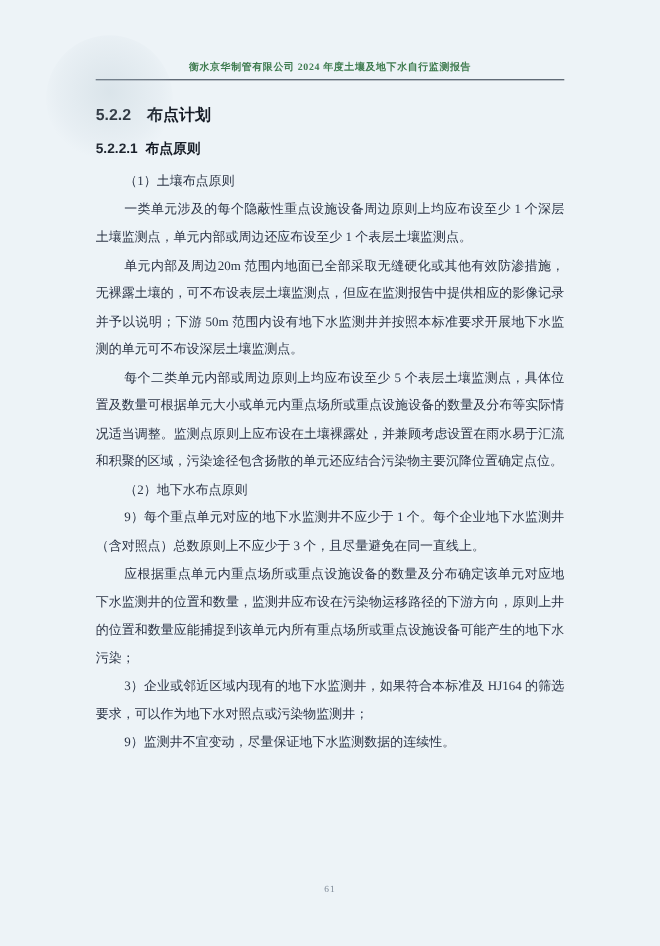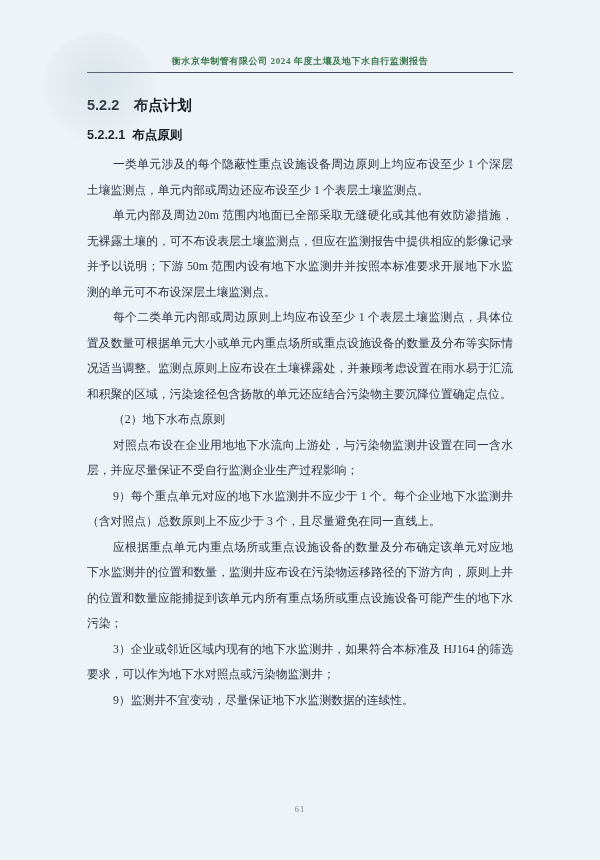--- a/index.html
+++ b/index.html
@@ -92,25 +92,25 @@
 <div class="page">
   <div class="scan-smudge"></div>
 
   <header class="page-header">
     <div class="header-title">衡水京华制管有限公司 2024 年度土壤及地下水自行监测报告</div>
   </header>
 
   <main class="content" id="content">
       <div class="h2">5.2.2　布点计划</div>
       <div class="h3">5.2.2.1  布点原则</div>
+      <div class="p">（1）土壤布点原则</div>
       <div class="p">一类单元涉及的每个隐蔽性重点设施设备周边原则上均应布设至少 1 个深层土壤监测点，单元内部或周边还应布设至少 1 个表层土壤监测点。</div>
       <div class="p">单元内部及周边20m 范围内地面已全部采取无缝硬化或其他有效防渗措施，无裸露土壤的，可不布设表层土壤监测点，但应在监测报告中提供相应的影像记录并予以说明；下游 50m 范围内设有地下水监测井并按照本标准要求开展地下水监测的单元可不布设深层土壤监测点。</div>
-      <div class="p">每个二类单元内部或周边原则上均应布设至少 1 个表层土壤监测点，具体位置及数量可根据单元大小或单元内重点场所或重点设施设备的数量及分布等实际情况适当调整。监测点原则上应布设在土壤裸露处，并兼顾考虑设置在雨水易于汇流和积聚的区域，污染途径包含扬散的单元还应结合污染物主要沉降位置确定点位。</div>
+      <div class="p">每个二类单元内部或周边原则上均应布设至少 5 个表层土壤监测点，具体位置及数量可根据单元大小或单元内重点场所或重点设施设备的数量及分布等实际情况适当调整。监测点原则上应布设在土壤裸露处，并兼顾考虑设置在雨水易于汇流和积聚的区域，污染途径包含扬散的单元还应结合污染物主要沉降位置确定点位。</div>
       <div class="p">（2）地下水布点原则</div>
-      <div class="p">对照点布设在企业用地地下水流向上游处，与污染物监测井设置在同一含水层，并应尽量保证不受自行监测企业生产过程影响；</div>
       <div class="p">9）每个重点单元对应的地下水监测井不应少于 1 个。每个企业地下水监测井（含对照点）总数原则上不应少于 3 个，且尽量避免在同一直线上。</div>
       <div class="p">应根据重点单元内重点场所或重点设施设备的数量及分布确定该单元对应地下水监测井的位置和数量，监测井应布设在污染物运移路径的下游方向，原则上井的位置和数量应能捕捉到该单元内所有重点场所或重点设施设备可能产生的地下水污染；</div>
       <div class="p">3）企业或邻近区域内现有的地下水监测井，如果符合本标准及 HJ164 的筛选要求，可以作为地下水对照点或污染物监测井；</div>
       <div class="p">9）监测井不宜变动，尽量保证地下水监测数据的连续性。</div>
     </main>
 
   <footer class="page-footer">
     <span class="page-number">61</span>
   </footer>
 </div>

